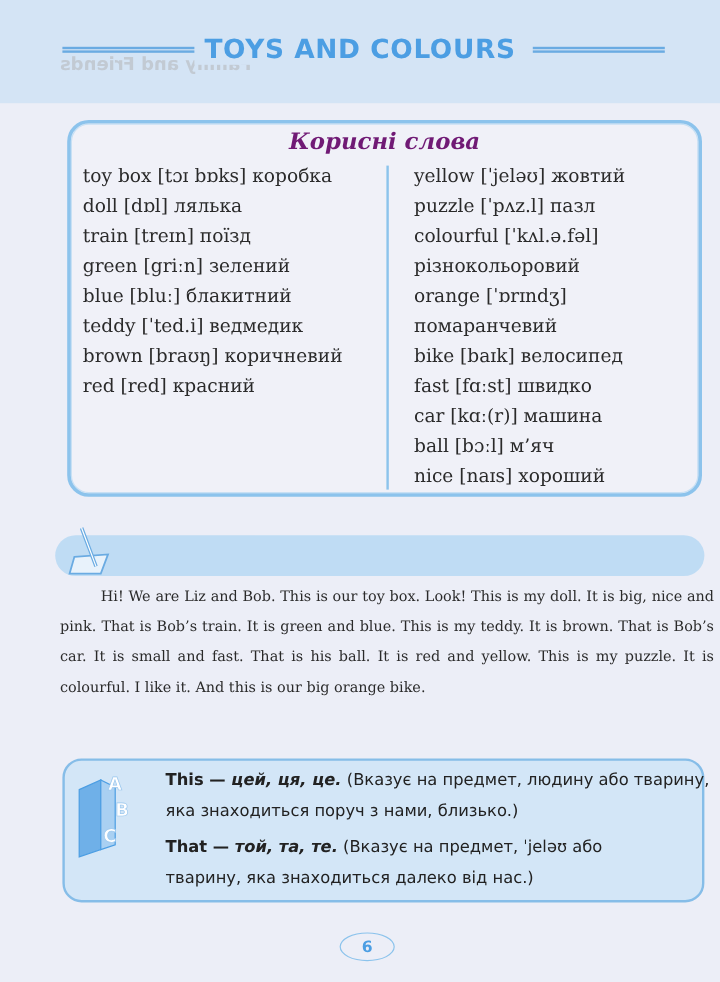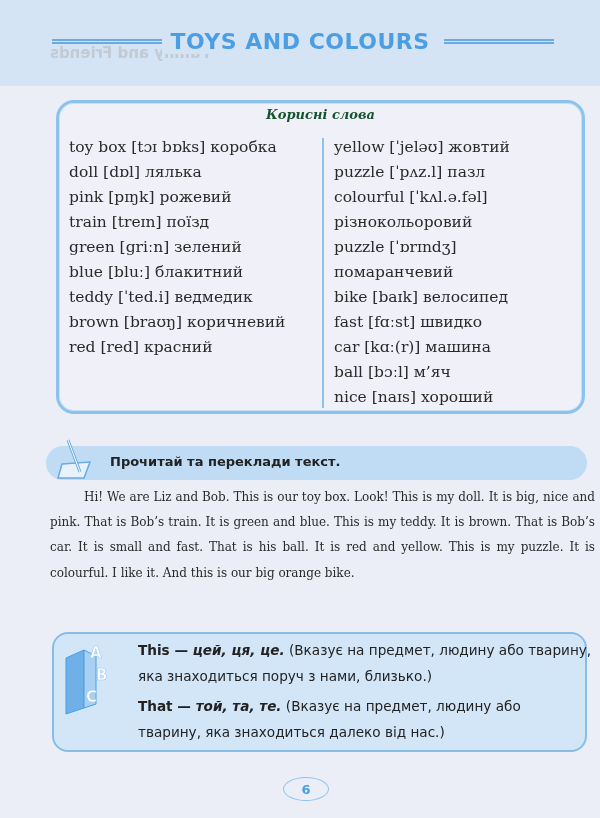--- a/index.html
+++ b/index.html
@@ -35,26 +35,26 @@
   }
 
   .words-box {
     position:absolute; left:56px; top:100px; width:529px; height:314px;
     border:3px solid #8cc3ec; border-radius:18px; box-sizing:border-box;
     background:#f0f1f8;
     box-shadow: inset 0 0 0 1px #c8e0f4;
   }
   .words-title {
     position:absolute; left:0; top:4px; width:100%; text-align:center;
-    font-weight:bold; font-style:italic; font-size:13px; color:#14532d;
+    font-weight:bold; font-style:italic; font-size:19px; color:#701a75;
   }
   .col { position:absolute; top:32px; }
   .col.left { left:10px; }
   .col.right { left:263px; border-left:2px solid #8cc3ec; padding-left:10px; height:270px; top:35px; }
-  .col.right .inner { margin-top:-3px; }
+  .col.right .inner { margin-top:-3px;margin-left:11px; }
   .word-row { font-size:15.5px; line-height:25px; white-space:nowrap; }
 
   .task-bar {
     position:absolute; left:46px; top:446px; width:541px; height:34px;
     background:#bfdcf4; border-radius:17px;
   }
   .task-icon { position:absolute; left:10px; top:-8px; width:40px; height:44px; }
   .task-text {
     position:absolute; left:64px; top:8px;
     font-family:"DejaVu Sans", sans-serif; font-weight:bold; font-size:13px; color:#222;
@@ -96,65 +96,63 @@
   <div class="title-line left"></div>
   <div class="title-line right"></div>
   <div class="page-title">TOYS AND COLOURS</div>
 </div>
 
 <div class="words-box">
   <div class="words-title">Корисні слова</div>
   <div class="col left">
     <div class="word-row">toy box [tɔɪ bɒks] коробка</div>
     <div class="word-row">doll [dɒl] лялька</div>
-    <div class="word-row">pink [pɪŋk] рожевий</div>
     <div class="word-row">train [treɪn] поїзд</div>
     <div class="word-row">green [griːn] зелений</div>
     <div class="word-row">blue [bluː] блакитний</div>
     <div class="word-row">teddy [ˈted.i] ведмедик</div>
     <div class="word-row">brown [braʊŋ] коричневий</div>
     <div class="word-row">red [red] красний</div>
   </div>
   <div class="col right">
     <div class="inner">
       <div class="word-row">yellow [ˈjeləʊ] жовтий</div>
       <div class="word-row">puzzle [ˈpʌz.l] пазл</div>
       <div class="word-row">colourful [ˈkʌl.ə.fəl]</div>
       <div class="word-row">різнокольоровий</div>
-      <div class="word-row">puzzle [ˈɒrɪndʒ]</div>
+      <div class="word-row">orange [ˈɒrɪndʒ]</div>
       <div class="word-row">помаранчевий</div>
       <div class="word-row">bike [baɪk] велосипед</div>
       <div class="word-row">fast [fɑːst] швидко</div>
       <div class="word-row">car [kɑː(r)] машина</div>
       <div class="word-row">ball [bɔːl] м’яч</div>
       <div class="word-row">nice [naɪs] хороший</div>
     </div>
   </div>
 </div>
 
 <div class="task-bar">
   <svg class="task-icon" viewBox="0 0 40 44">
     <path d="M6 26 L34 24 L28 40 L2 40 Z" fill="#e8f2fb" stroke="#6aabe2" stroke-width="1.5"></path>
     <line x1="12" y1="2" x2="24" y2="34" stroke="#6aabe2" stroke-width="3"></line>
     <line x1="12" y1="2" x2="24" y2="34" stroke="#ffffff" stroke-width="1"></line>
   </svg>
-  <div class="task-text">Прочитай та переклади текст.</div>
 </div>
 
 <div class="reading">
   <p>Hi! We are Liz and Bob. This is our toy box. Look! This is my doll. It is big, nice and pink. That is Bob’s train. It is green and blue. This is my teddy. It is brown. That is Bob’s car. It is small and fast. That is his ball. It is red and yellow. This is my puzzle. It is colourful. I like it. And this is our big orange bike.</p>
 </div>
 
 <div class="grammar-box">
   <svg class="abc-icon" viewBox="0 0 50 74">
     <path d="M4 16 L22 8 L22 66 L4 72 Z" fill="#6fb0e8" stroke="#4c9ee3" stroke-width="1"></path>
     <path d="M22 8 L34 14 L34 62 L22 66 Z" fill="#a9d0f2" stroke="#4c9ee3" stroke-width="1"></path>
     <text x="28" y="16" font-family="DejaVu Sans, sans-serif" font-weight="bold" font-size="15" fill="#ffffff" stroke="#9cc8ee" stroke-width="0.6">A</text>
     <text x="34" y="38" font-family="DejaVu Sans, sans-serif" font-weight="bold" font-size="15" fill="#ffffff" stroke="#9cc8ee" stroke-width="0.6">B</text>
     <text x="24" y="60" font-family="DejaVu Sans, sans-serif" font-weight="bold" font-size="15" fill="#ffffff" stroke="#9cc8ee" stroke-width="0.6">C</text>
   </svg>
   <div class="g-line l1"><b>This</b><b> — </b><i>цей, ця, це.</i><span> (Вказує на предмет, людину або тварину,</span></div>
   <div class="g-line l2">яка знаходиться поруч з нами, близько.)</div>
-  <div class="g-line l3"><b>That</b><b> — </b><i>той, та, те.</i><span> (Вказує на предмет, людину або</span></div>
+  <div class="g-line l3"><b>That</b><b> — </b><i>той, та, те.</i><span> (Вказує на предмет, ˈjeləʊ або</span></div>
   <div class="g-line l4">тварину, яка знаходиться далеко від нас.)</div>
 </div>
 
 <div class="page-num">6</div>
 
 </body></html>

